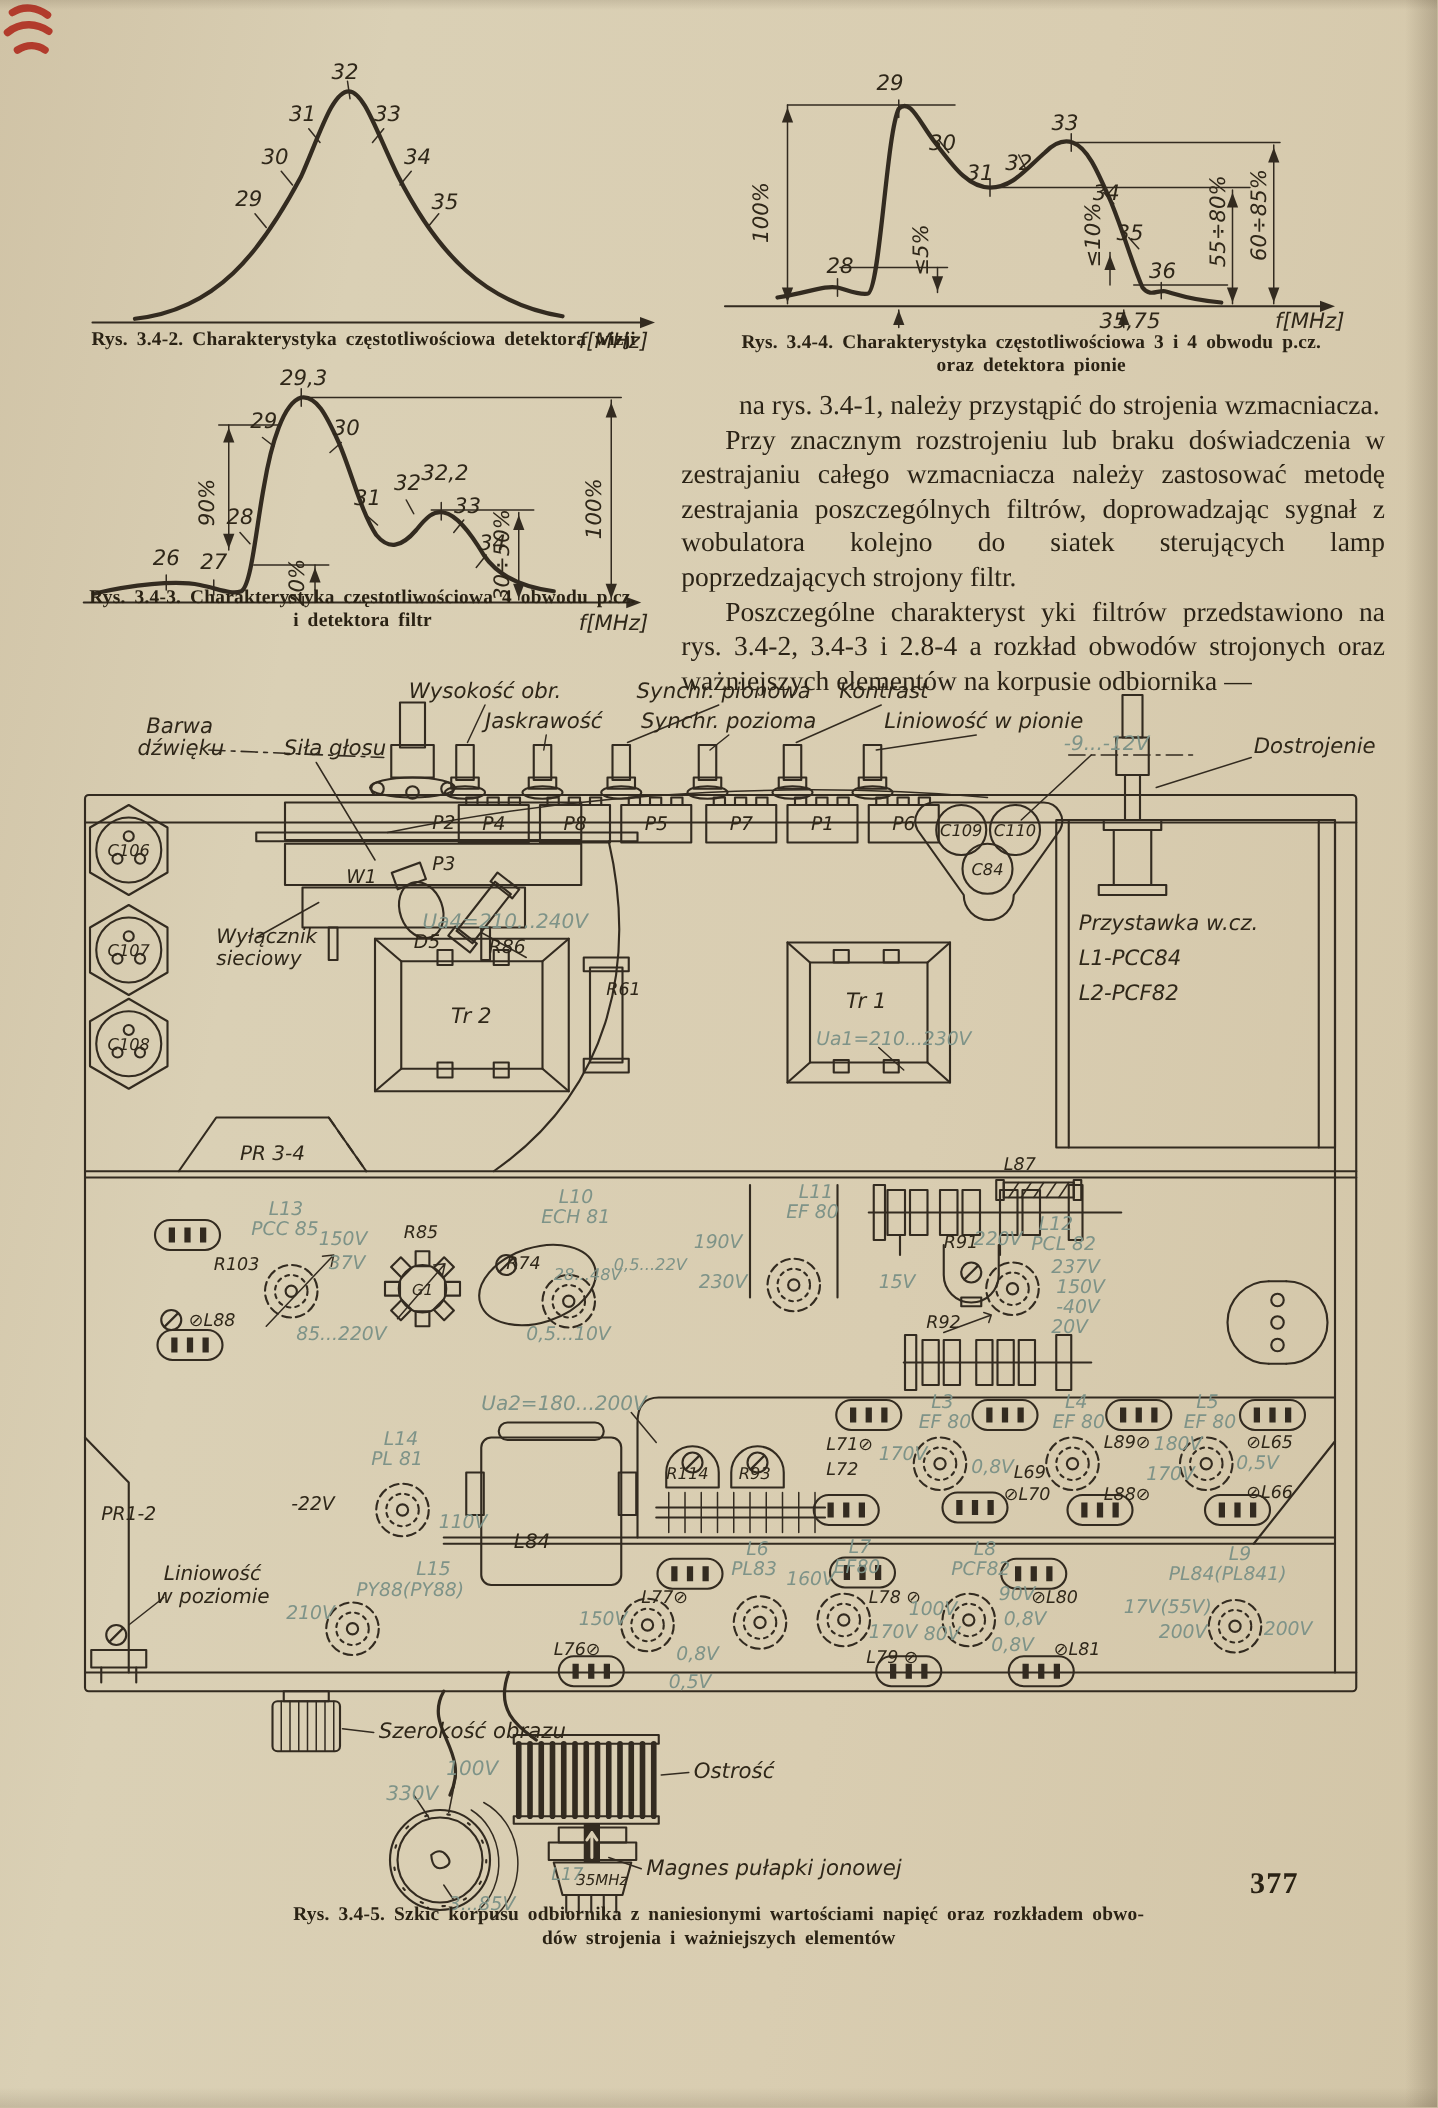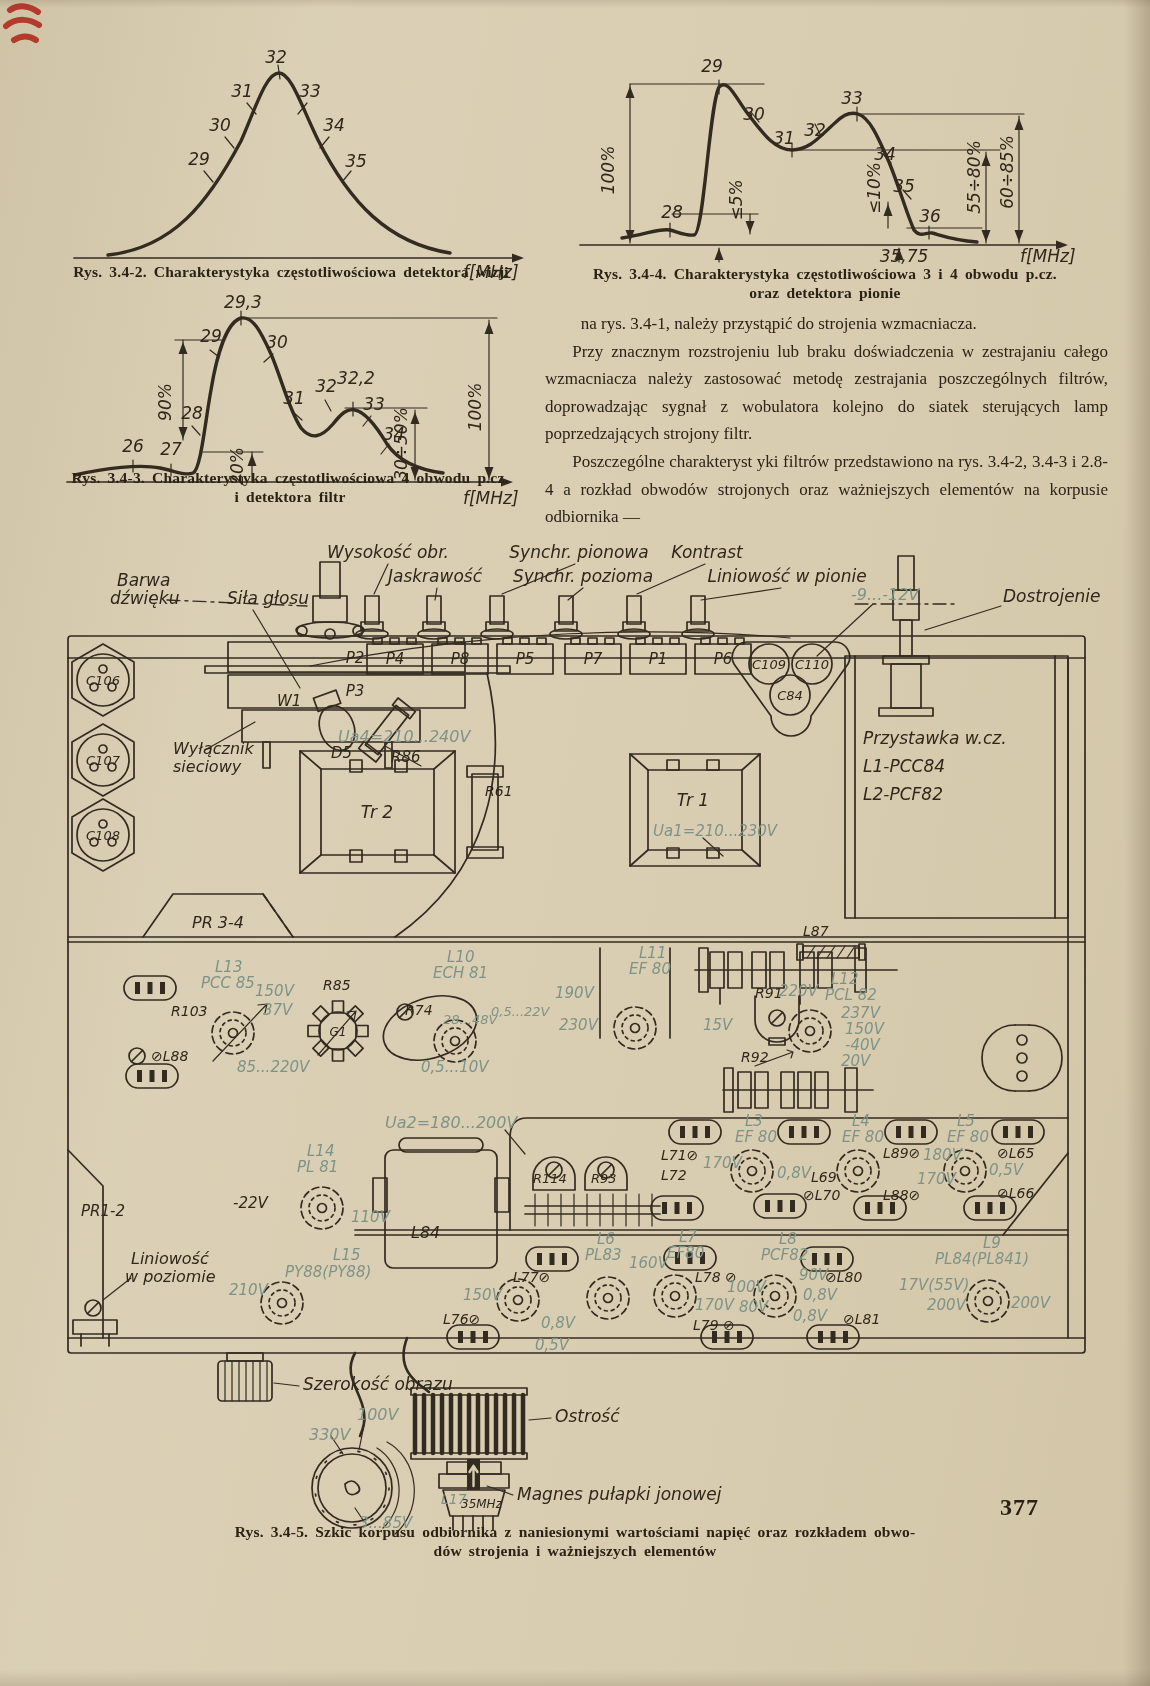--- a/index.html
+++ b/index.html
@@ -13,21 +13,21 @@
   .thick{stroke-width:3.4;}
   .wire{stroke-width:2.6;}
   .fillink{fill:#332b20;stroke:none;}
   .dd{stroke-dasharray:13 5 3 5;stroke-width:1.3;}
   .dash2{stroke-dasharray:2 16;}
   .lab{font-family:"DejaVu Sans",sans-serif;font-style:italic;}
   .ink{fill:#2f2719;}
   .teal{fill:#7e9388;}
   .cap{position:absolute;text-align:center;font-weight:bold;font-size:15.5px;color:#2a2214;
        letter-spacing:.2px;word-spacing:3px;line-height:19px;}
-  .bodytext{position:absolute;font-size:17px;line-height:27.6px;color:#2b2316;text-align:justify;}
+  .bodytext{position:absolute;font-size:22px;line-height:27.6px;color:#2b2316;text-align:justify;}
   .bodytext p{margin:0;text-indent:1.6em;}
   .bodytext p.first{text-indent:2.1em;}
   .pnum{position:absolute;font-weight:bold;font-size:24px;color:#2a2214;letter-spacing:1px;}
 </style>
 </head>
 <body>
 
 <div class="page">
 
   <svg class="abs" style="left:0;top:0" width="80" height="60" viewBox="0 0 80 60">

